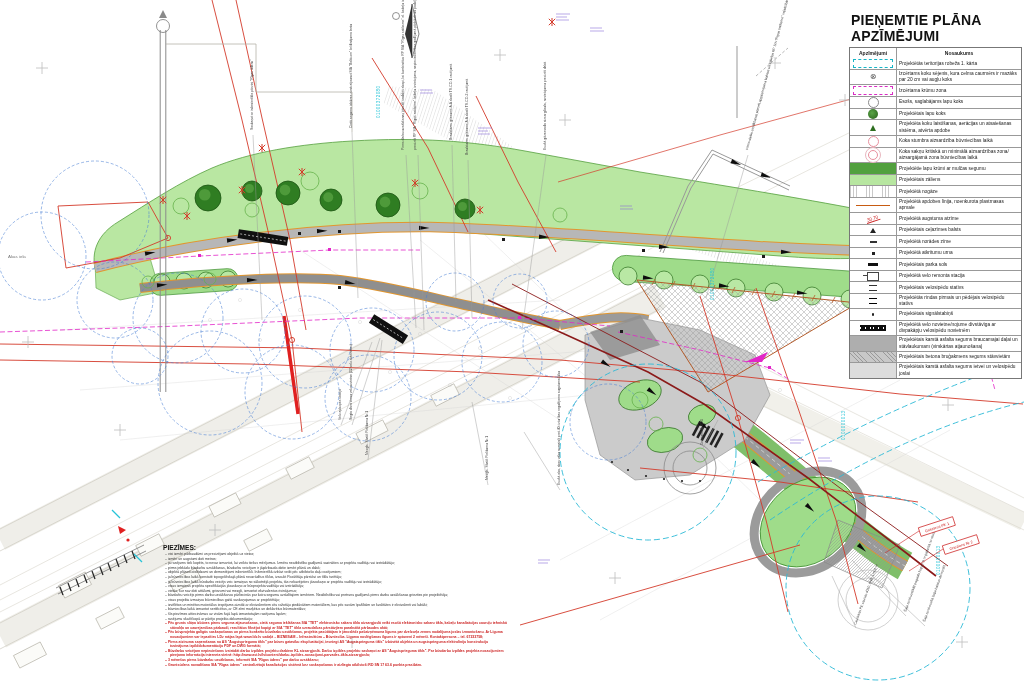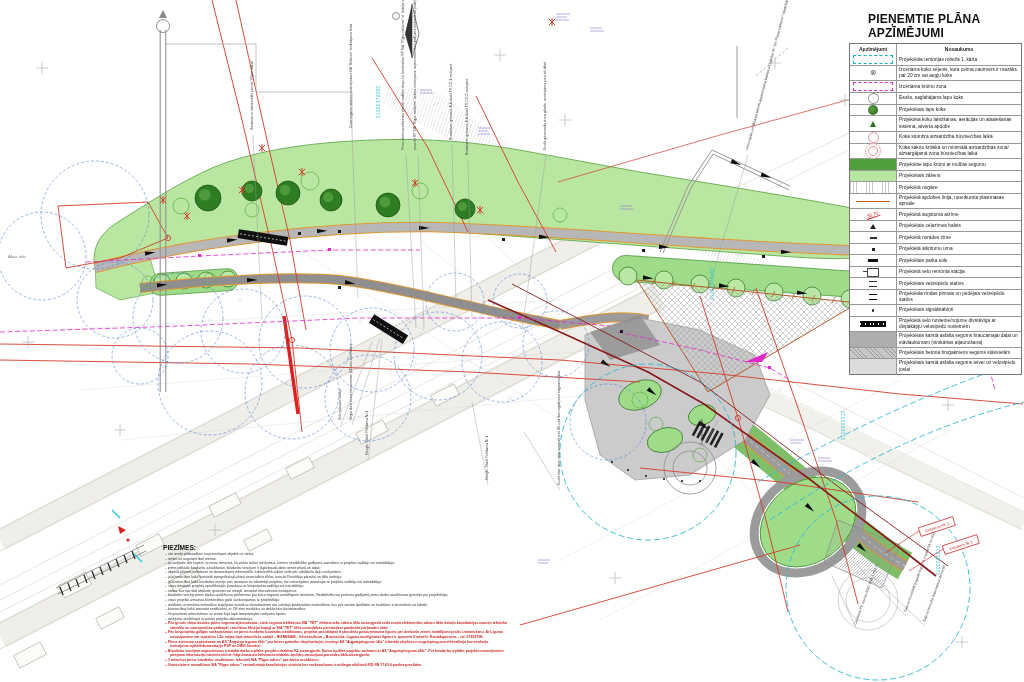--- a/index.html
+++ b/index.html
@@ -2,21 +2,21 @@
 <html><head>
 <meta charset="utf-8">
 <style>
   html,body{margin:0;padding:0;background:#fff;-webkit-text-size-adjust:none;}
   body{width:1024px;height:682px;position:relative;overflow:hidden;
        font-family:"Liberation Sans","DejaVu Sans",sans-serif;color:#222;}
   #plan-svg{position:absolute;left:0;top:0;}
 
   
   .legend{position:absolute;left:849px;top:10px;width:173px;background:#fff;}
-  .legend-title{font-size:12px;font-weight:bold;letter-spacing:.2px;margin:2px 0 3px 19px;color:#111;}
+  .legend-title{font-size:14px;font-weight:bold;letter-spacing:.2px;margin:2px 0 3px 2px;color:#111;}
   .lg-table{border:0.8px solid #777;}
   .lg-row{display:flex;border-top:0.6px solid #999;min-height:10.5px;align-items:stretch;}
   .lg-row:first-child{border-top:none;}
   .lg-hdr{background:#fff;font-weight:bold;}
   .lg-sym{width:46px;border-right:0.6px solid #999;display:flex;align-items:center;justify-content:center;position:relative;flex:none;}
   .lg-name{flex:1;font-size:4.8px;line-height:1.3;padding:1px 2px;display:flex;align-items:center;color:#222;}
   .lg-hdr .lg-sym,.lg-hdr .lg-name{font-size:5px;justify-content:center;text-align:center;font-weight:bold;}
   .sym{display:block;}
   .sym-boundary{width:38px;height:7px;border:0.9px dashed #15b4c6;}
   .sym-fell{font-size:8px;line-height:8px;color:#555;}

